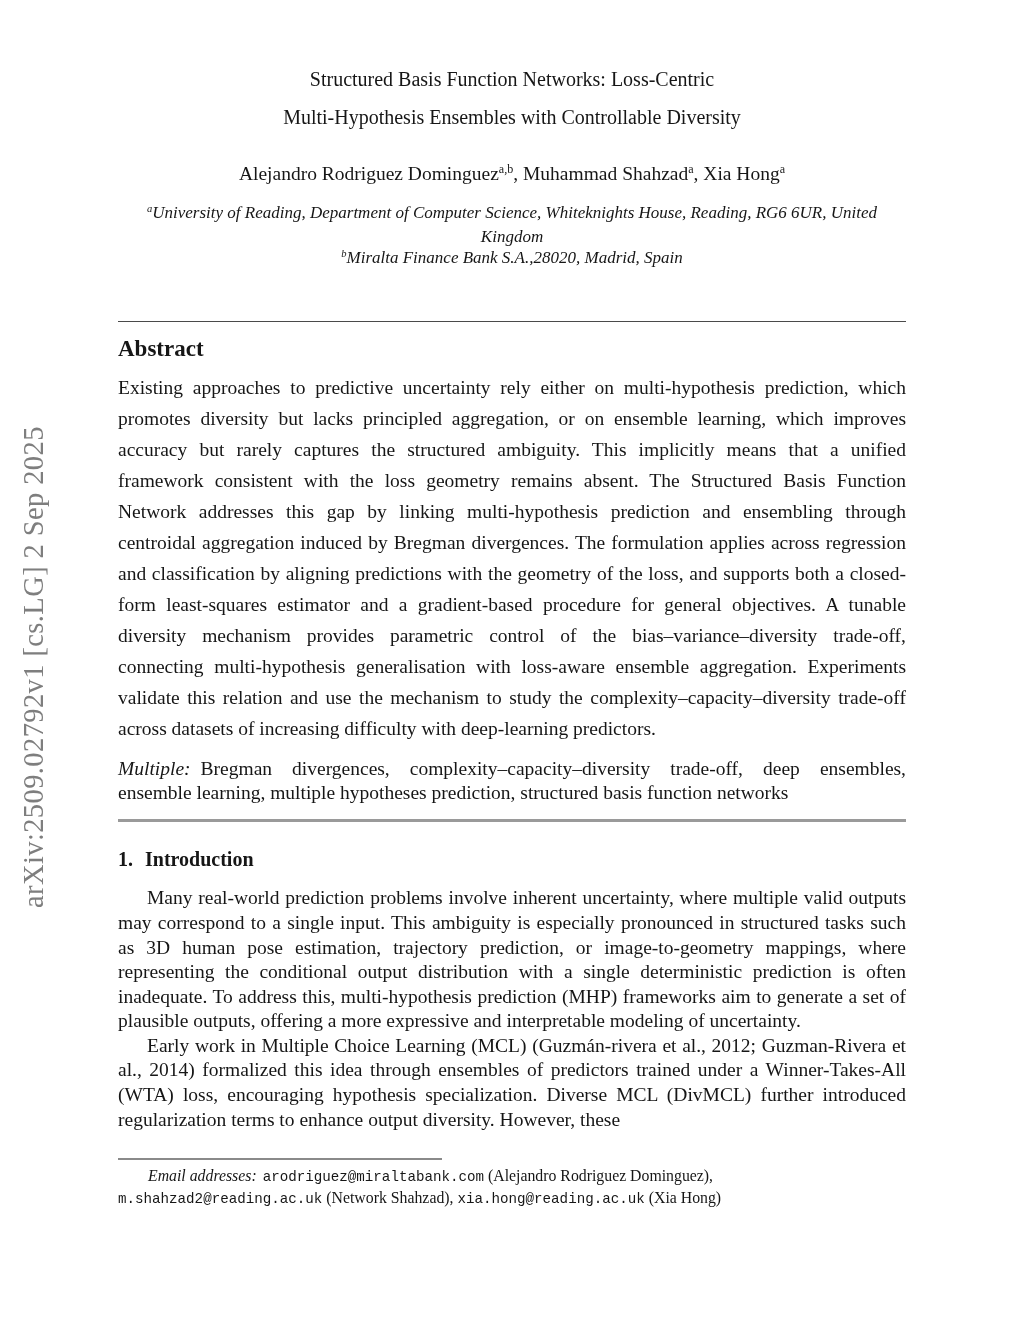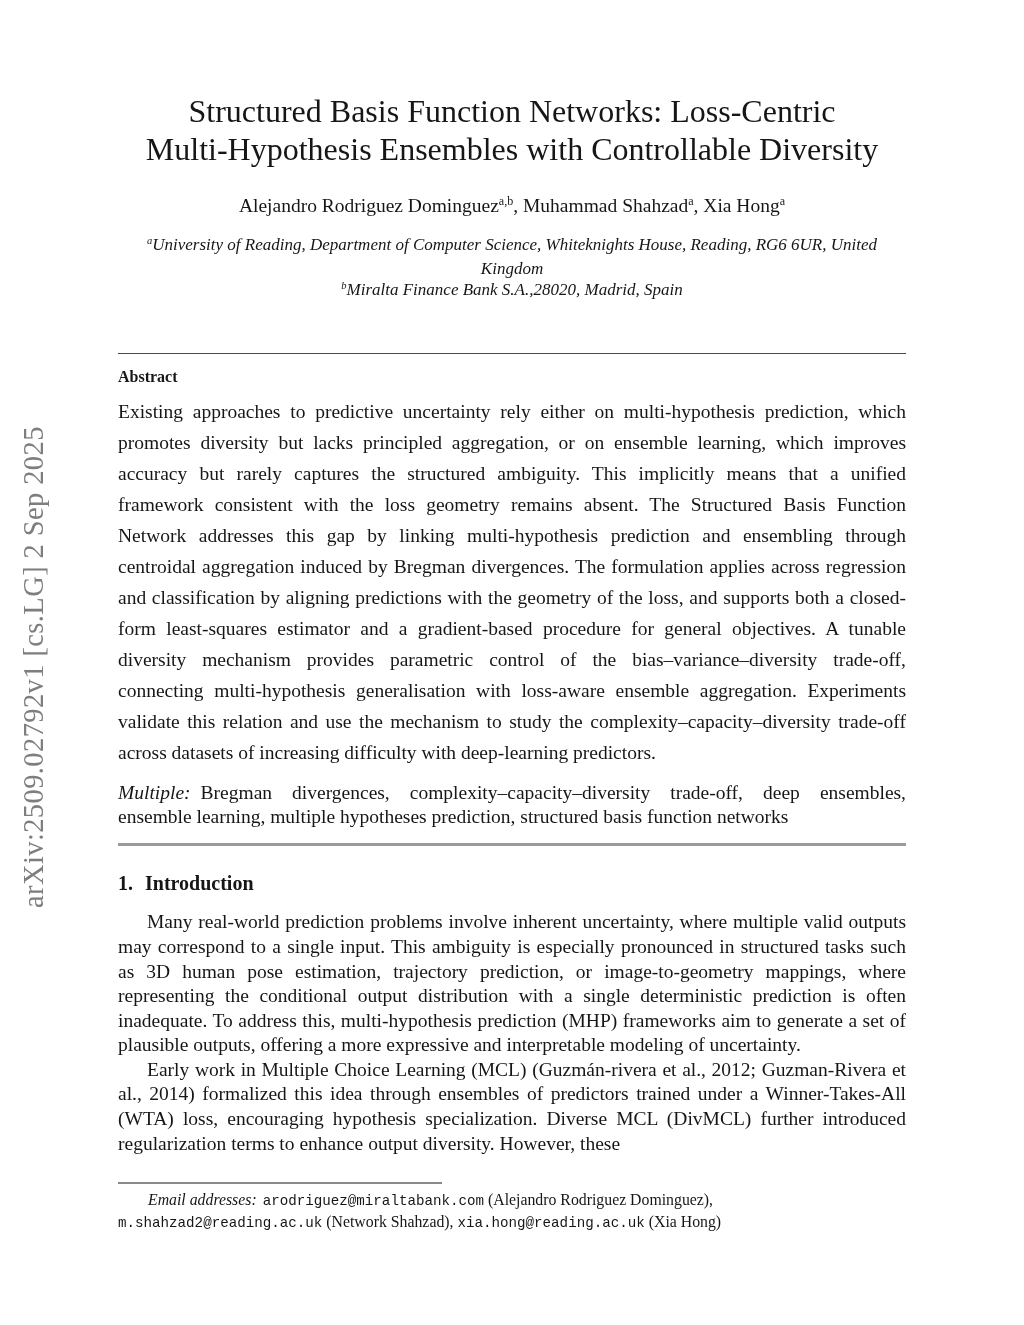--- a/index.html
+++ b/index.html
@@ -27,23 +27,23 @@
     letter-spacing: 0.4px;
   }
   .content {
     position: absolute;
     left: 118px;
     top: 0;
     width: 788px;
   }
   .title {
     margin: 0;
-    padding-top: 92px;
+    padding-top: 60px;
     text-align: center;
-    font-size: 32px;
+    font-size: 20px;
     line-height: 38px;
     font-weight: normal;
   }
   .authors {
     margin-top: 27px;
     text-align: center;
     font-size: 19.5px;
   }
   sup.affil-sup, .authors sup {
     font-size: 0.62em;
@@ -60,21 +60,21 @@
   }
   .affiliation { display: block; }
   .rule-thin {
     margin-top: 50px;
     border: none;
     border-top: 1.5px solid #4a4a4a;
     height: 0;
   }
   .abstract-heading {
     margin: 14px 0 0 0;
-    font-size: 16px;
+    font-size: 23px;
     font-weight: bold;
   }
   .abstract-text {
     margin: 10px 0 0 0;
     font-size: 19.5px;
     line-height: 31px;
     text-align: justify;
     hyphens: auto;
   }
   .keywords {

